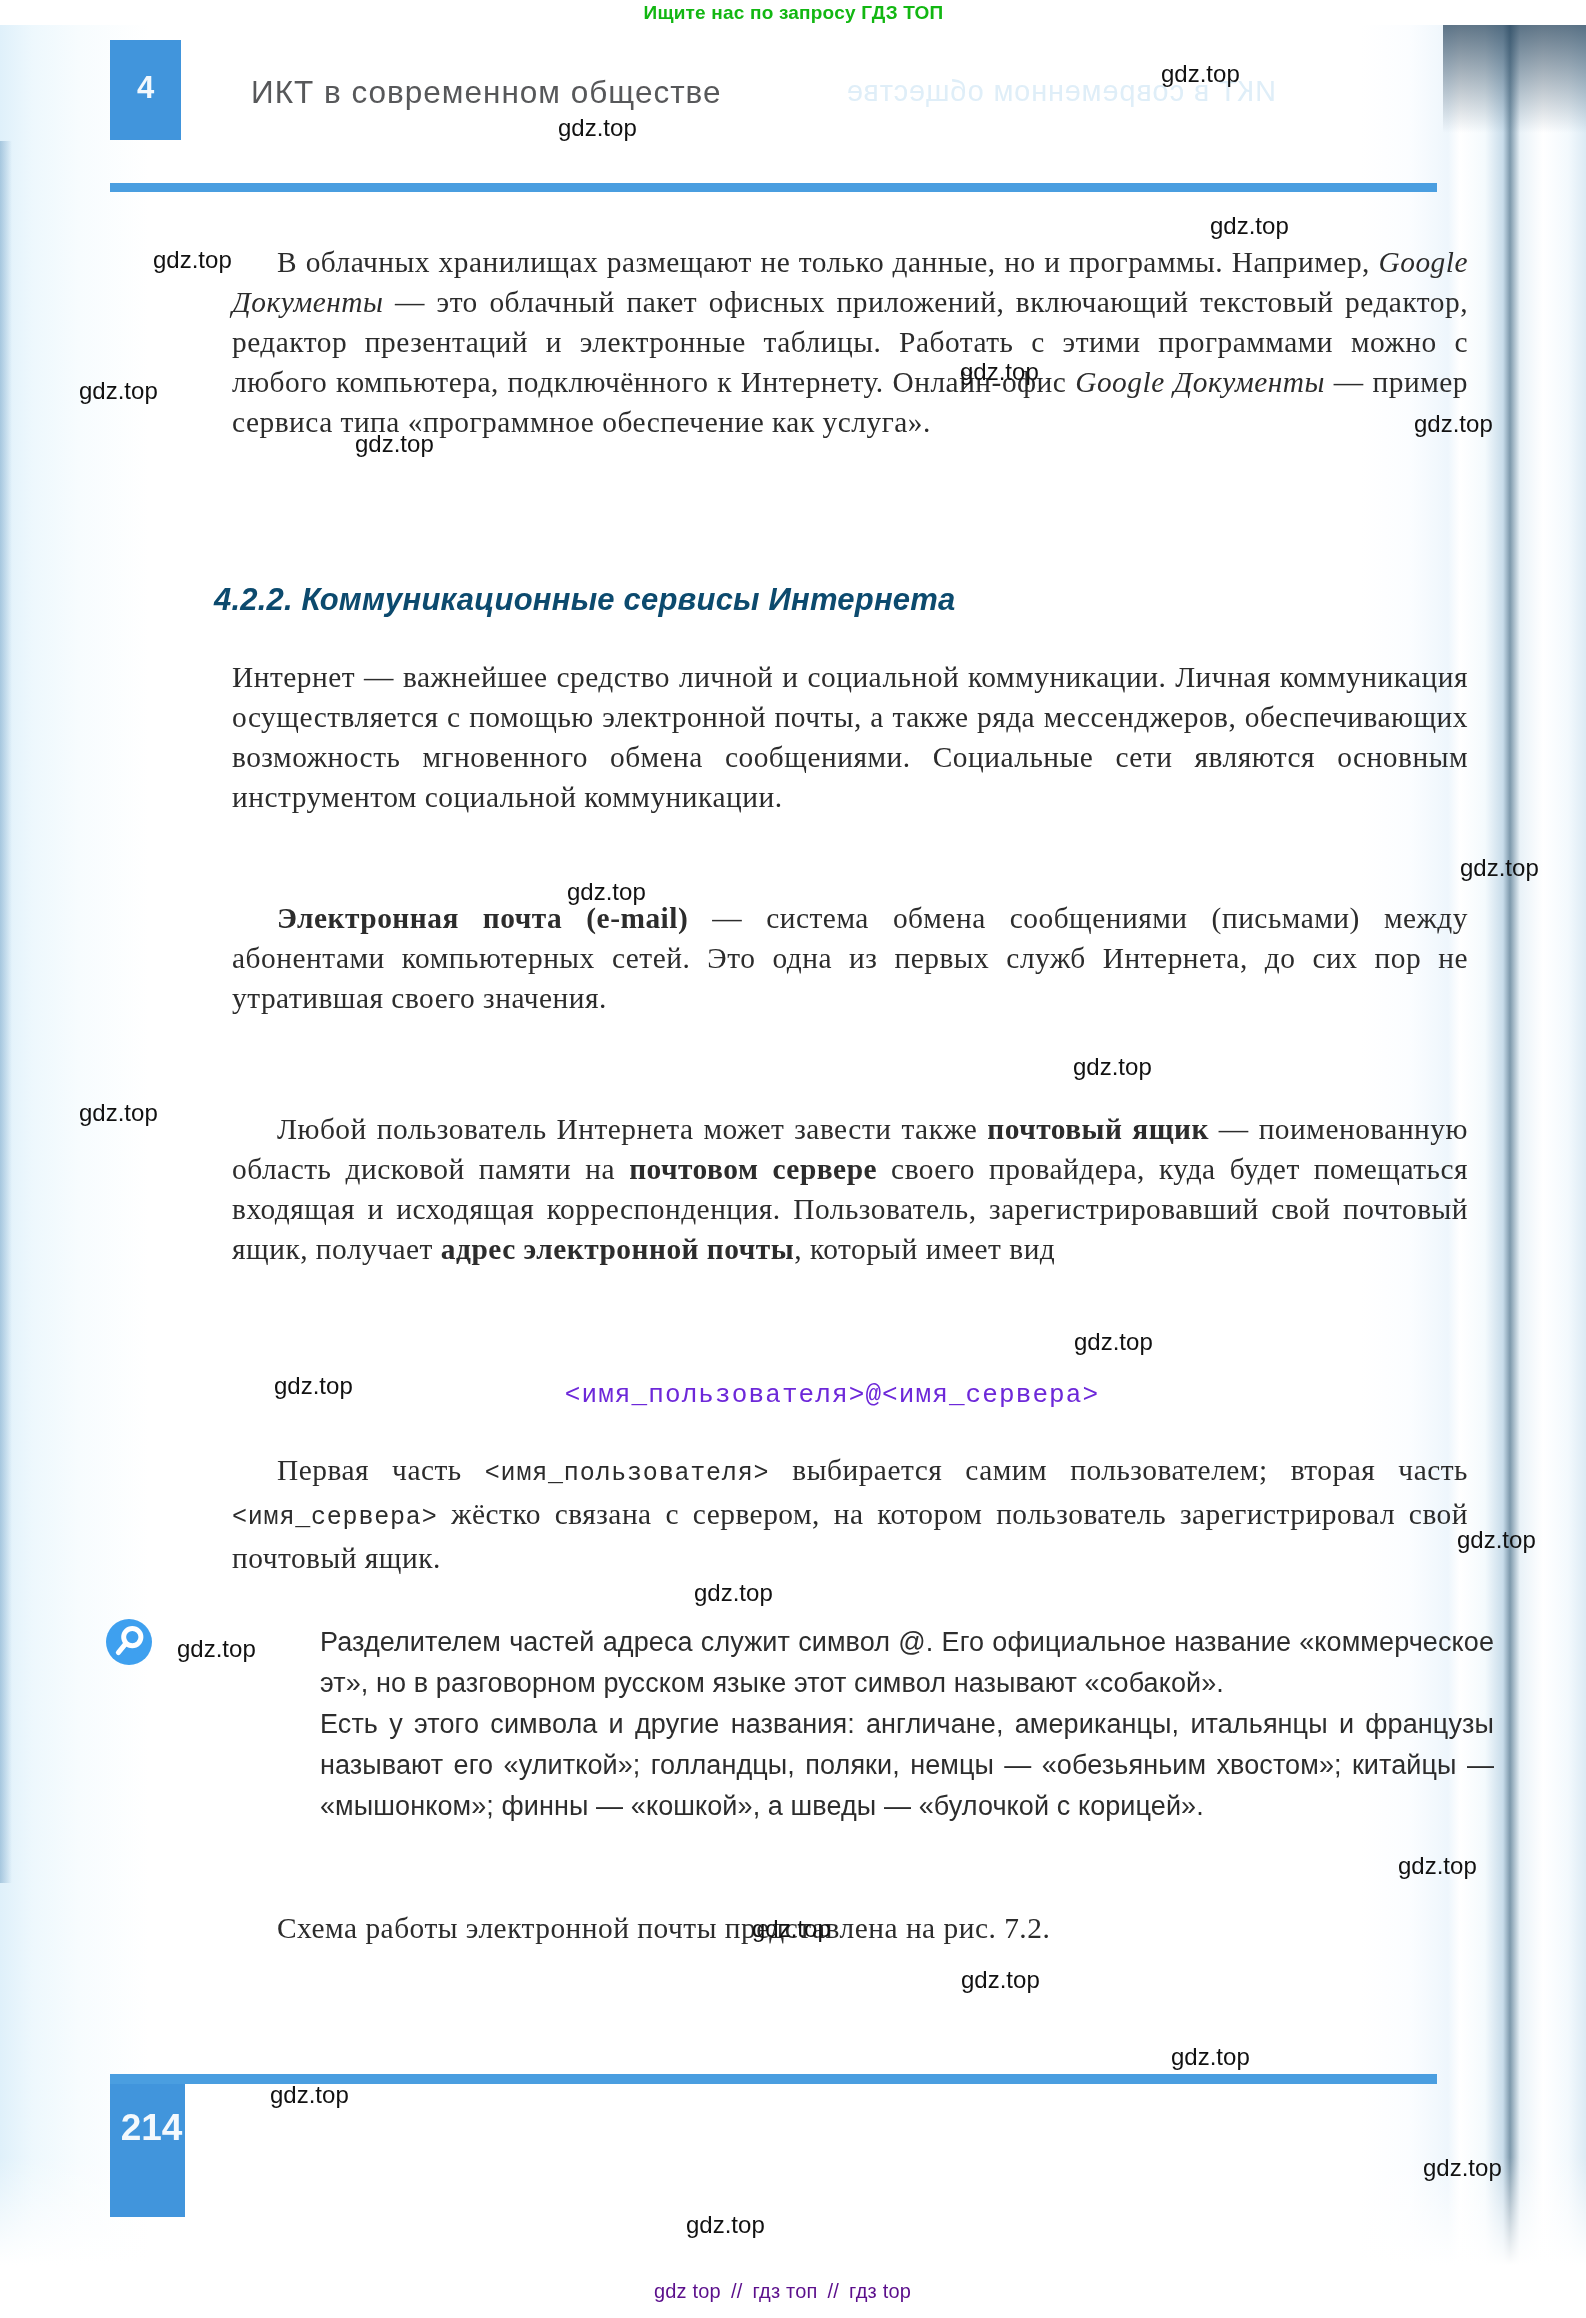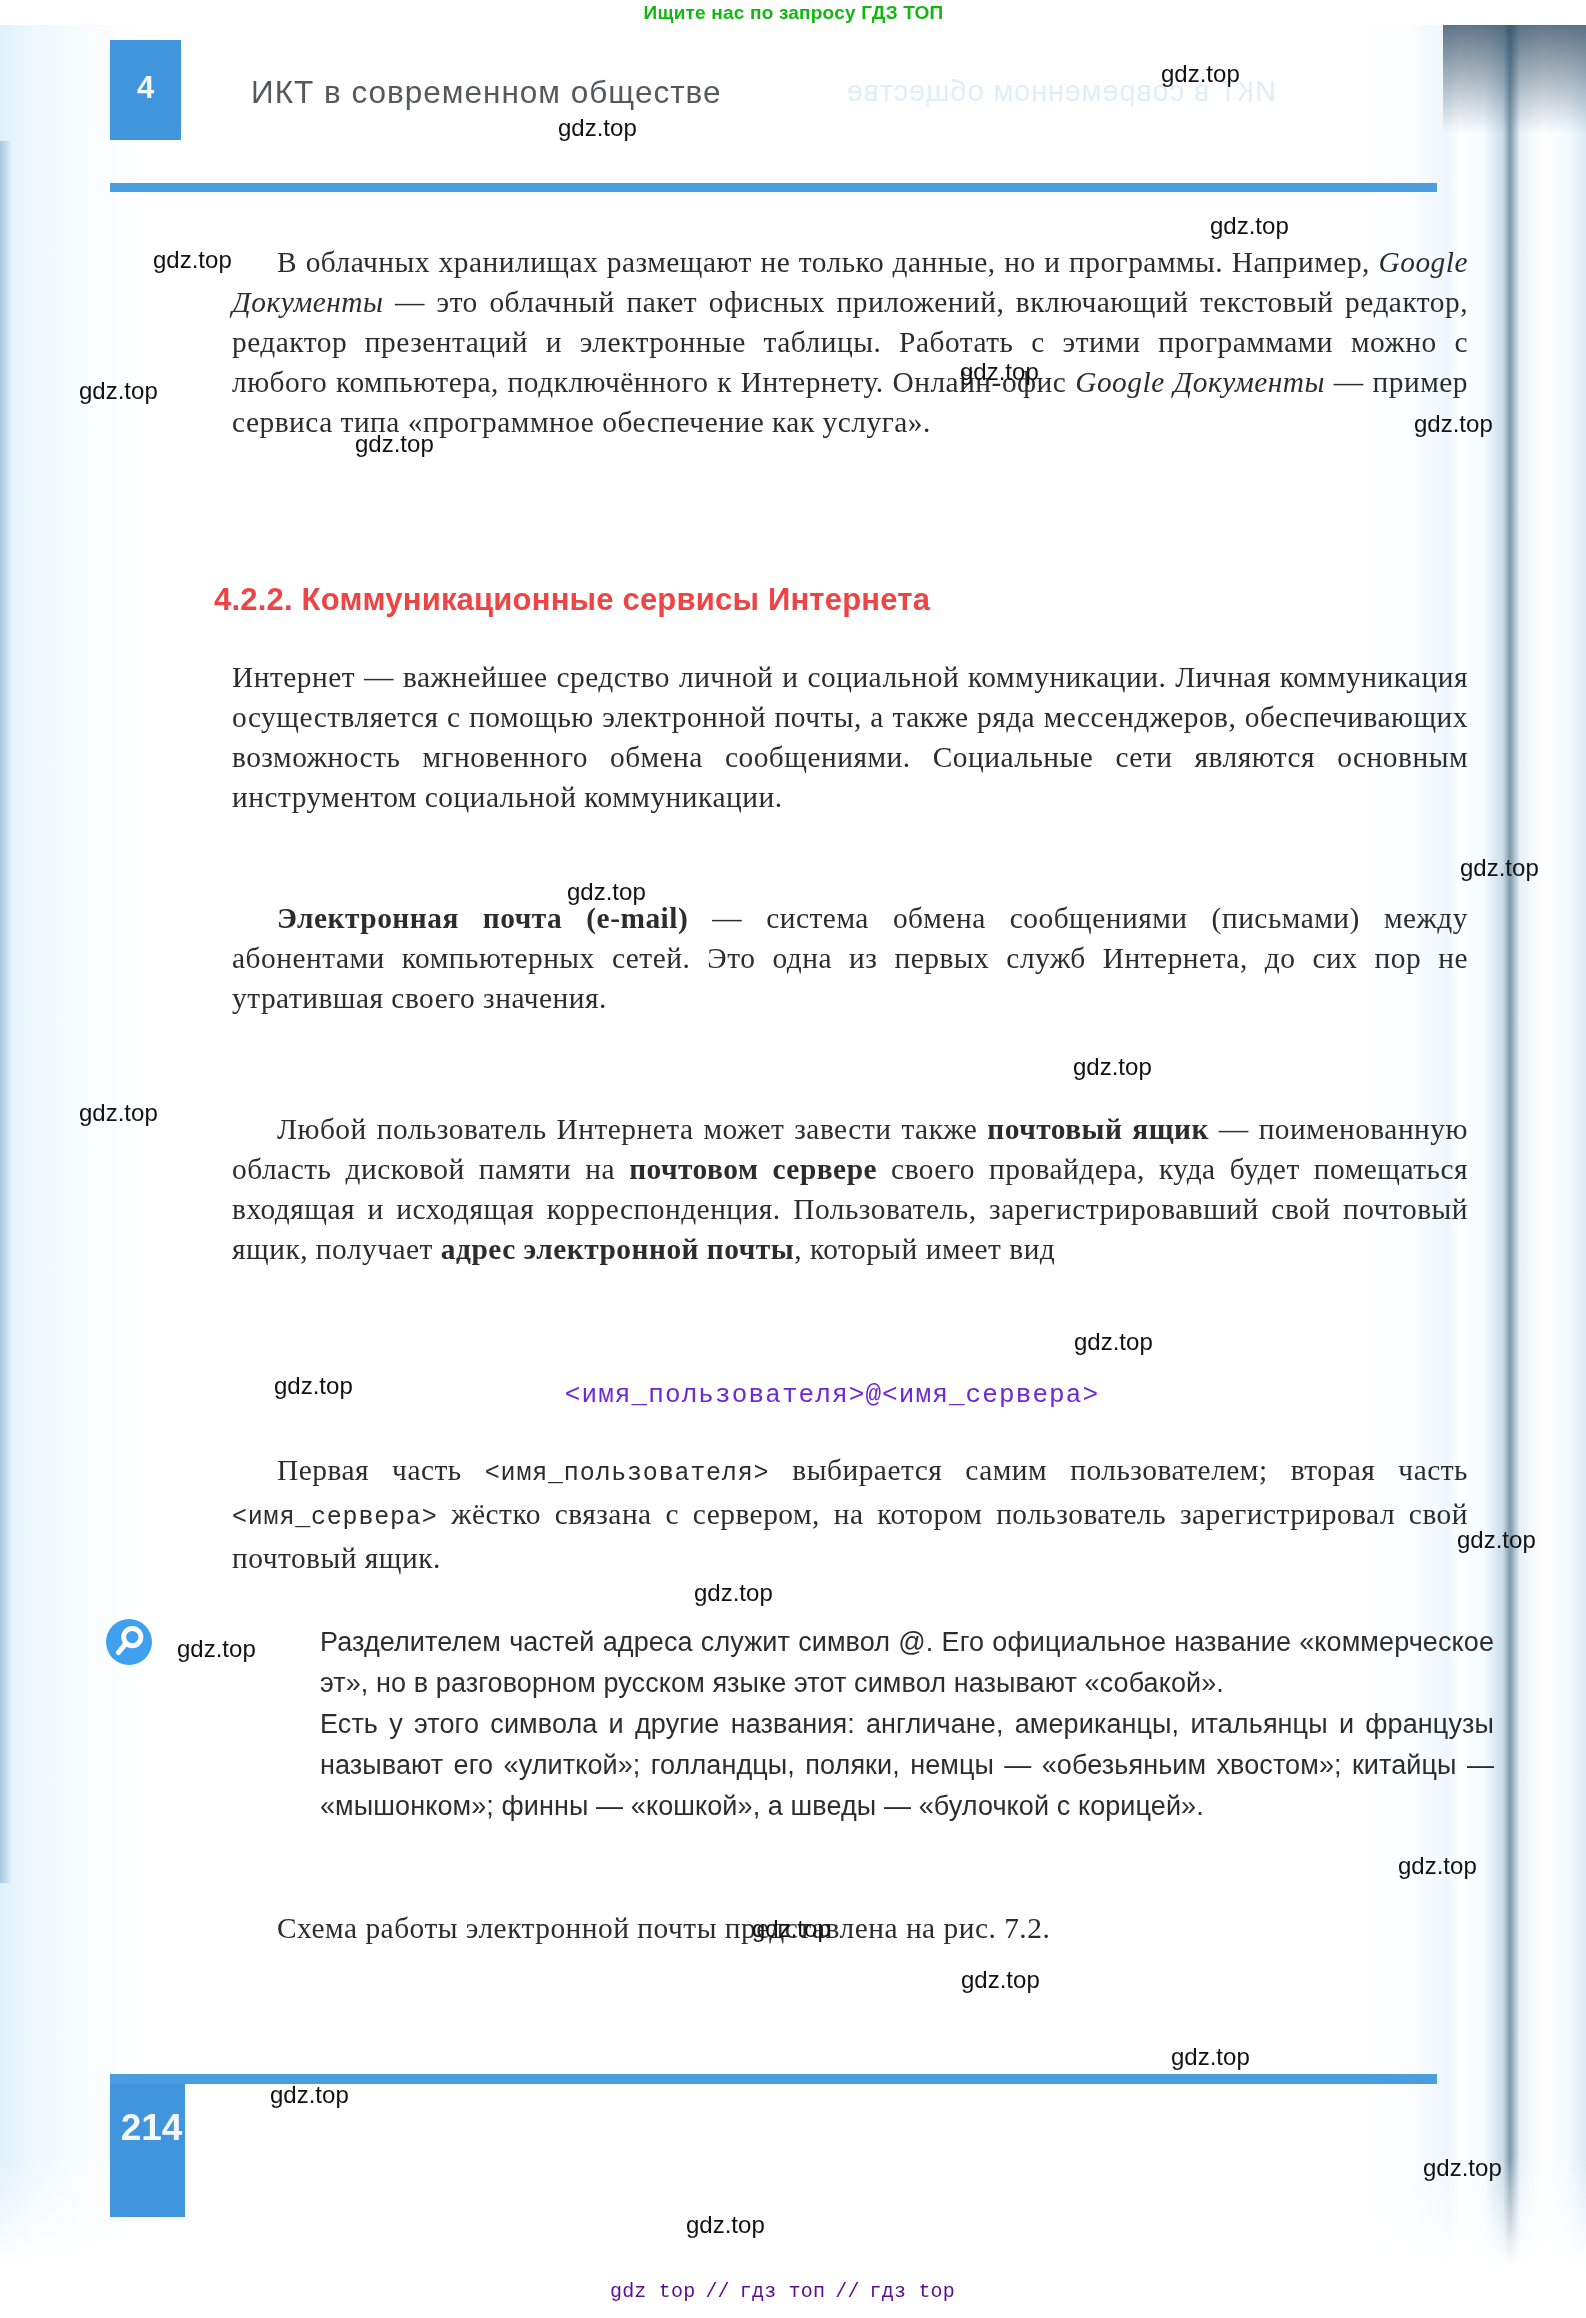--- a/index.html
+++ b/index.html
@@ -129,22 +129,23 @@
   }
   .para b { font-weight: 700; }
   .para i { font-style: italic; }
 
   .section-head {
     position: absolute;
     left: 214px;
     font-family: "Liberation Sans", sans-serif;
     font-size: 31px;
     font-weight: 700;
-    color: #ef4444;
+    color: #0c4a6e;
     letter-spacing: 0.2px;
+    font-style: italic;
   }
 
   .formula {
     position: absolute;
     left: 214px;
     width: 1236px;
     text-align: center;
     font-family: "Liberation Mono", monospace;
     font-size: 26px;
     color: #6d28d9;
@@ -198,21 +199,21 @@
     font-weight: 700;
     color: #f4f9fd;
   }
 
   
   .botlinks {
     position: absolute;
     left: 0; top: 2280px;
     width: 1565px;
     text-align: center;
-    font-family: Liberation Mono, monospace;
+    font-family: Liberation Sans, sans-serif;
     font-size: 20px;
     color: #5b0f8c;
     letter-spacing: 0.2px;
   }
   .botlinks span { margin: 0 5px; }
 
   
   .wm {
     position: absolute;
     font-family: "Liberation Sans", sans-serif;

